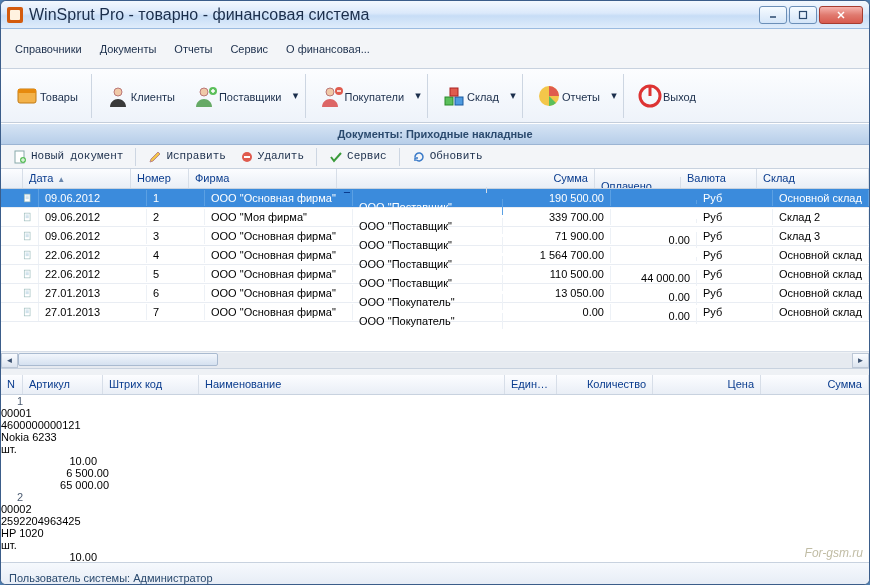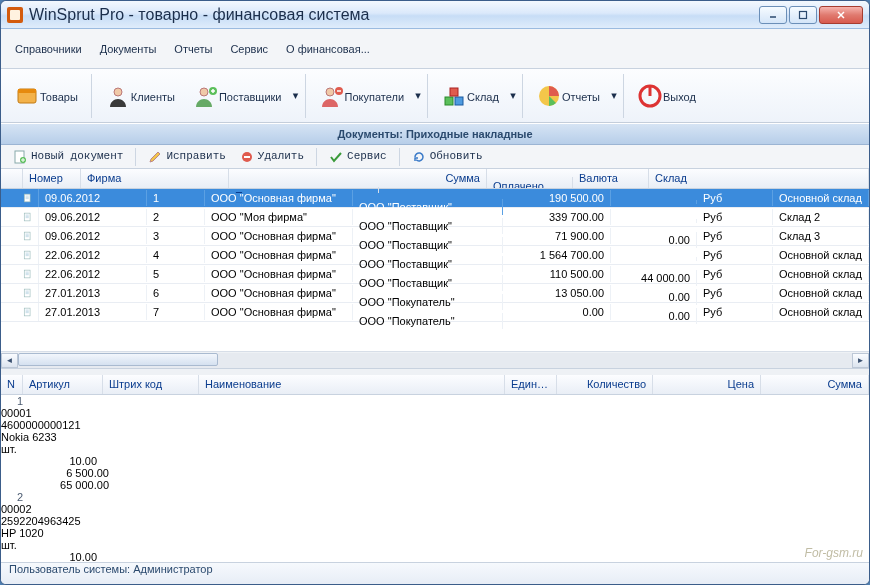--- a/index.html
+++ b/index.html
@@ -80,21 +80,21 @@
   .rowicon svg { width:14px; height:14px; }
   .hscroll { height:17px; background:#eef1f5; border-top:1px solid #d7dee8; position:relative; display:flex; align-items:center; }
   .hscroll .btn { width:17px; height:15px; background:linear-gradient(#fafcff,#dce4ef); border:1px solid #bcc7d6; display:flex; align-items:center; justify-content:center; font-size:8px; color:#3a5070; cursor:pointer;}
   .hscroll .track { flex:1; height:15px; background:#e6eaf0; position:relative; }
   .hscroll .thumb { position:absolute; top:0; left:0; height:13px; width:200px; background:linear-gradient(#f2f6fc,#d5e1f0); border:1px solid #a9bad0; border-radius:2px; }
   .gap { height:6px; background:#eef1f5; }
   
   .detail-wrap { flex:1; display:flex; flex-direction:column; overflow:hidden; }
   .detail-body { flex:1; overflow:auto; }
   
-  .statusbar { height:22px; background: linear-gradient(#f6f9fd,#e7edf6); border-top:1px solid #c8d2df; display:flex; align-items:flex-start; padding:0 8px; color:#2b4a6e;}
+  .statusbar { height:22px; background: linear-gradient(#f6f9fd,#e7edf6); border-top:1px solid #c8d2df; display:flex; align-items:flex-end; padding:0 8px; color:#2b4a6e;}
   .watermark { position:absolute; right:6px; bottom:24px; color:#c0bca4; font-style:italic; font-size:12px; pointer-events:none; }
   .window { position:relative; }
   
   .c-icon { width:22px; }
   .c-date { width:108px; }
   .c-num  { width:58px; }
   .c-firm { width:148px; }
   .c-supp { width:150px;margin-top:18px; }
   .c-sum  { width:108px; }
   .c-paid { width:86px;margin-top:8px; }
@@ -285,20 +285,21 @@
         </span>
       <span>Обновить</span>
     </div>
   </div>
 
   <div class="split">
 
     <div class="grid-wrap" style="height:200px;">
       <div class="grid-head">
         <div class="col c-icon"></div>
+        <div class="col c-date sort">Дата</div>
         <div class="col c-num">Номер</div>
         <div class="col c-firm">Фирма</div>
         <div class="col c-supp">Поставщик</div>
         <div class="col c-sum num">Сумма</div>
         <div class="col c-paid">Оплачено</div>
         <div class="col c-curr">Валюта</div>
         <div class="col c-wh">Склад</div>
       </div>
       <div class="grid-body" id="grid-body">
           <div class="row selected">

